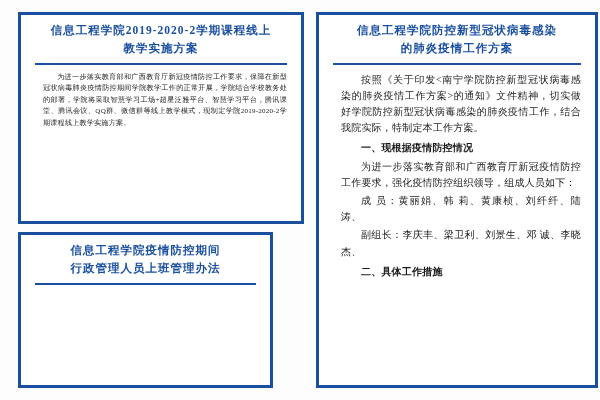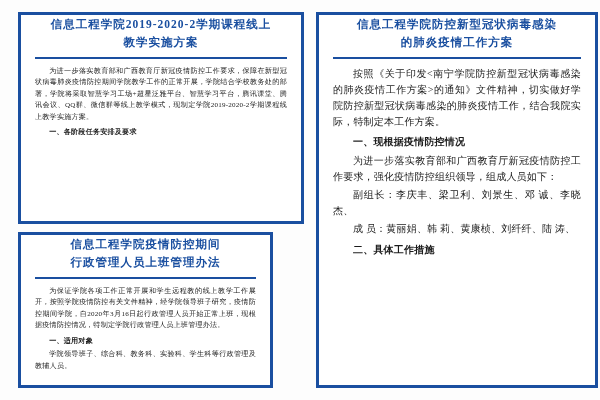--- a/index.html
+++ b/index.html
@@ -26,39 +26,39 @@
     background: #ffffff;
     border: 3px solid #1a4fa0;
     box-sizing: border-box;
     overflow: hidden;
   }
   .doc-inner {
     position: relative;
     width: 100%;
     height: 100%;
     box-sizing: border-box;
-    padding: 1px 14px 6px 14px;
+    padding: 7px 14px 6px 14px;
   }
   .doc-title {
     text-align: center;
     color: #1a4fa0;
     font-weight: bold;
     letter-spacing: 1px;
     line-height: 1.55;
     font-family: "Liberation Serif", "DejaVu Serif", serif;
   }
   .doc-title .tline { display: block; }
   .rule {
     height: 2px;
     background: #1a4fa0;
     margin: 5px auto 7px auto;
     width: 100%;
   }
   .body-text p {
-    margin: 0 0 2px 0;
+    margin: 0 0 2px 8px;
     text-indent: 2em;
     line-height: 1.62;
     color: #1b1b1b;
     text-align: justify;
     letter-spacing: 0.2px;
   }
   .body-text p.heading {
     text-indent: 2em;
     font-weight: bold;
     margin-top: 4px;
@@ -99,51 +99,45 @@
 
   <div class="doc" id="doc-top-left">
     <div class="doc-inner">
       <div class="doc-title">
         <span class="tline">信息工程学院2019-2020-2学期课程线上</span>
         <span class="tline">教学实施方案</span>
       </div>
       <div class="rule"></div>
       <div class="body-text">
         <p>为进一步落实教育部和广西教育厅新冠疫情防控工作要求，保障在新型冠状病毒肺炎疫情防控期间学院教学工作的正常开展，学院结合学校教务处的部署，学院将采取智慧学习工场+超星泛雅平台、智慧学习平台，腾讯课堂、腾讯会议、QQ群、微信群等线上教学模式，现制定学院2019-2020-2学期课程线上教学实施方案。</p>
-        <p class="heading">一、各阶段任务安排及要求</p>
       </div>
     </div>
   </div>
 
   <div class="doc" id="doc-top-right">
     <div class="doc-inner">
       <div class="doc-title">
         <span class="tline">信息工程学院防控新型冠状病毒感染</span>
         <span class="tline">的肺炎疫情工作方案</span>
       </div>
       <div class="rule"></div>
       <div class="body-text">
         <p>按照《关于印发&lt;南宁学院防控新型冠状病毒感染的肺炎疫情工作方案&gt;的通知》文件精神，切实做好学院防控新型冠状病毒感染的肺炎疫情工作，结合我院实际，特制定本工作方案。</p>
         <p class="heading">一、现根据疫情防控情况</p>
         <p>为进一步落实教育部和广西教育厅新冠疫情防控工作要求，强化疫情防控组织领导，组成人员如下：</p>
+        <p>成 员：黄丽娟、韩 莉、黄康桢、刘纤纤、陆 涛、</p>
         <p>副组长：李庆丰、梁卫利、刘景生、邓 诚、李晓杰、</p>
-        <p>成 员：黄丽娟、韩 莉、黄康桢、刘纤纤、陆 涛、</p>
         <p class="heading">二、具体工作措施</p>
       </div>
     </div>
   </div>
 
   <div class="doc" id="doc-bottom-left">
     <div class="doc-inner">
       <div class="doc-title">
         <span class="tline">信息工程学院疫情防控期间</span>
         <span class="tline">行政管理人员上班管理办法</span>
       </div>
       <div class="rule"></div>
-      <div class="body-text">
-        <p>为保证学院各项工作正常开展和学生远程教的线上教学工作展开，按照学院疫情防控有关文件精神，经学院领导班子研究，疫情防控期间学院，自2020年3月16日起行政管理人员开始正常上班，现根据疫情防控情况，特制定学院行政管理人员上班管理办法。</p>
-        <p class="heading">一、适用对象</p>
-        <p>学院领导班子、综合科、教务科、实验科、学生科等行政管理及教辅人员。</p>
-      </div>
     </div>
   </div>
 
 </div>
 
 </body></html>

